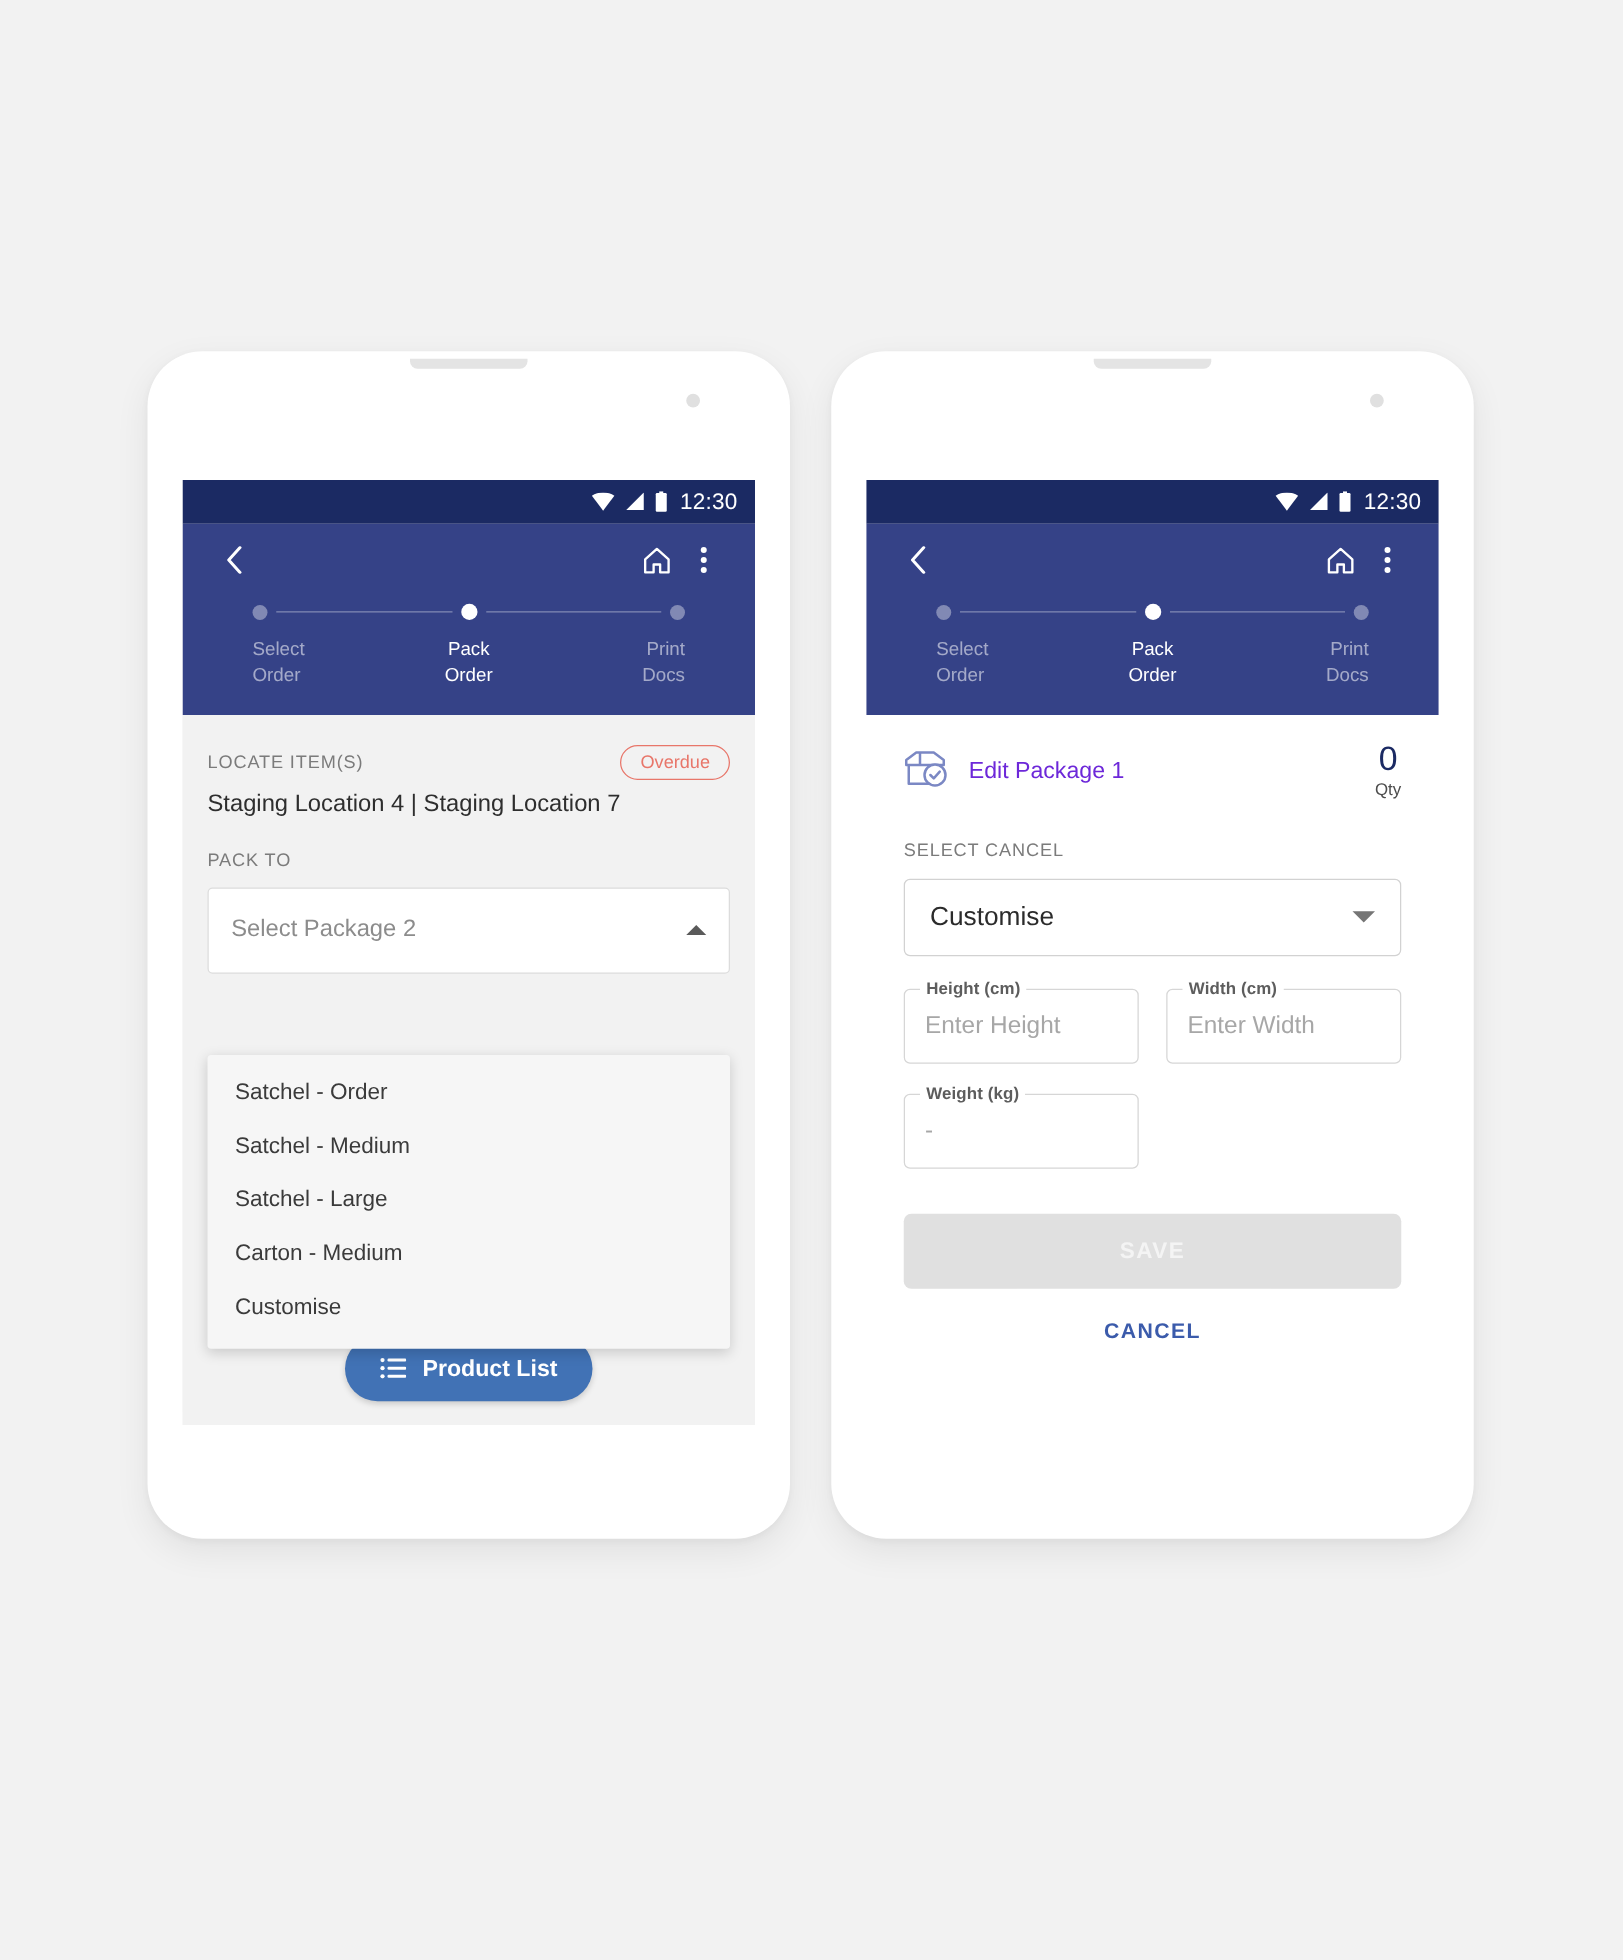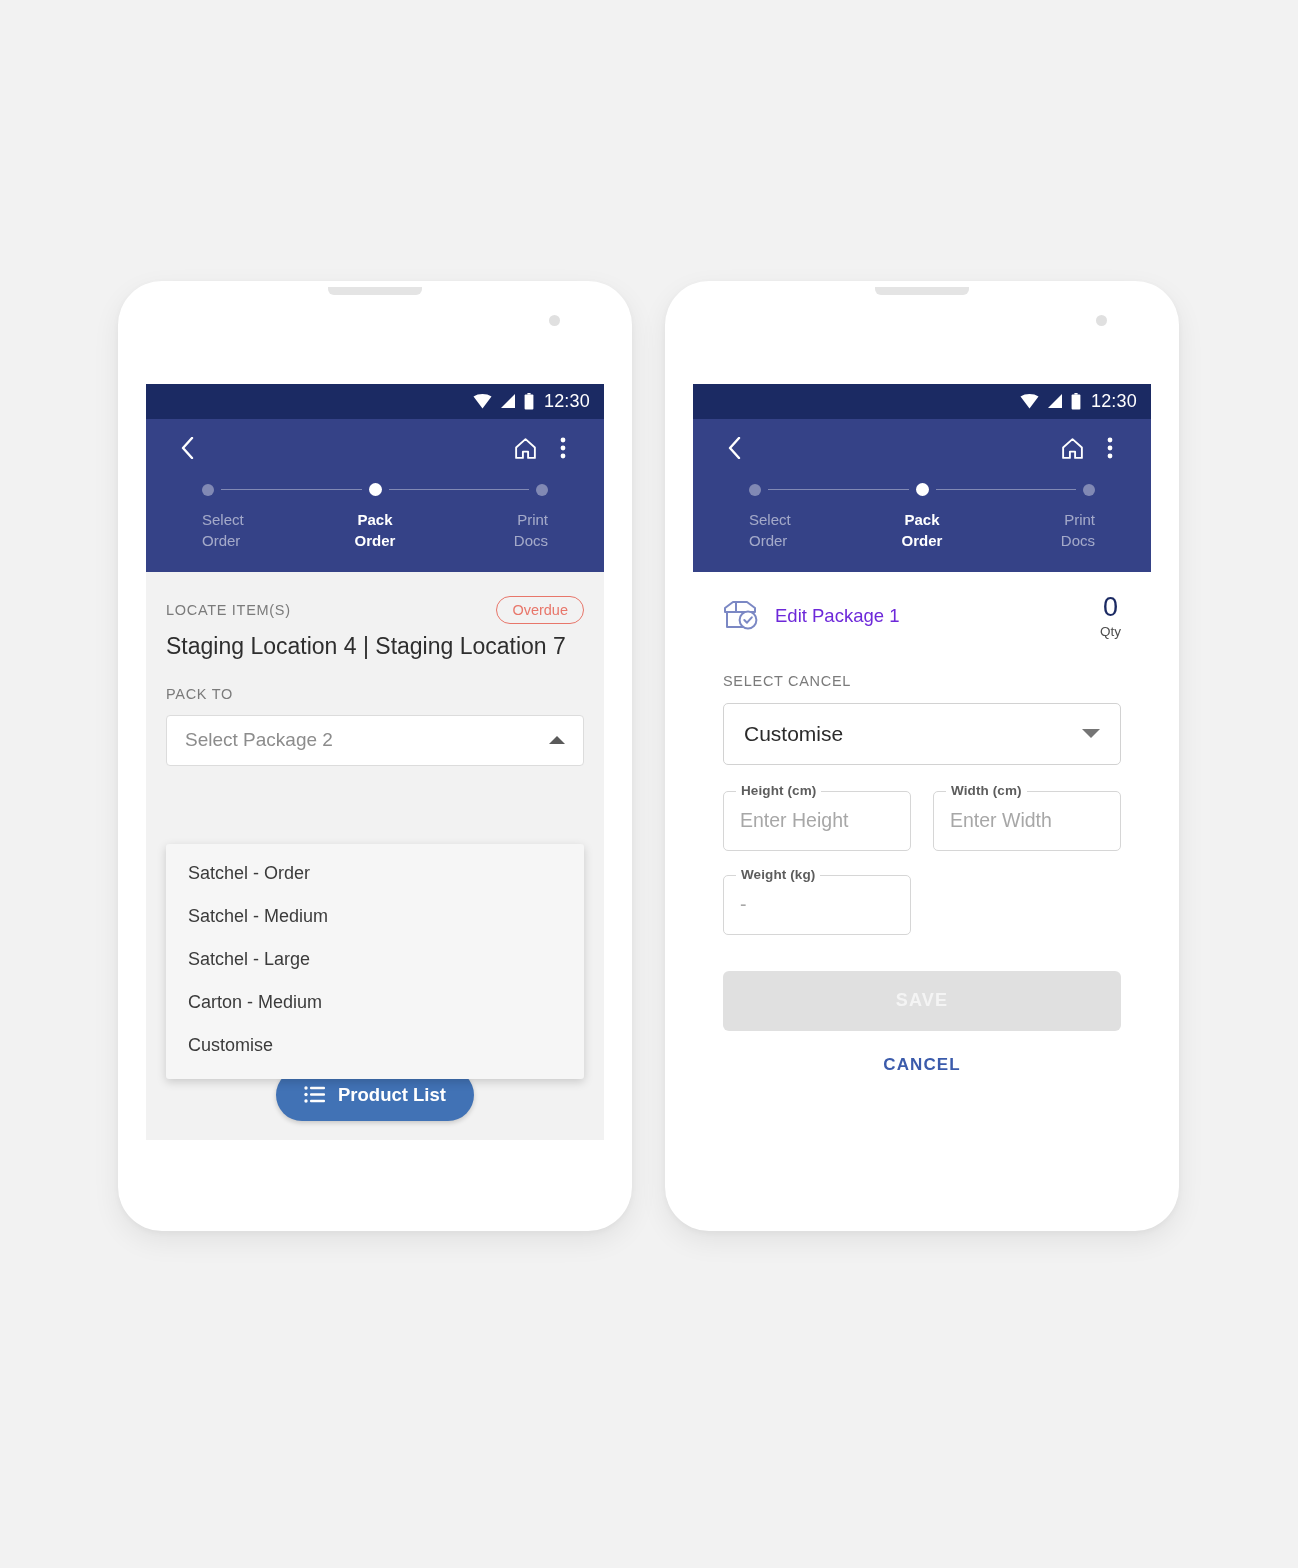--- a/index.html
+++ b/index.html
@@ -126,21 +126,21 @@
     justify-content: space-between;
     margin-top: 13px;
   }
   .step-label {
     color: rgba(255,255,255,0.55);
     font-size: 15px;
     line-height: 1.42;
     width: 72px;
   }
   .step-label.first { text-align: left; }
-  .step-label.mid   { text-align: center; color: #ffffff; font-weight: bold; }
+  .step-label.mid   { text-align: center; color: #ffffff; font-weight: normal; }
   .step-label.last  { text-align: right; color: rgba(255,255,255,0.55); }
 
   
   .body-one {
     background: #f2f2f2;
     padding: 0 20px;
     position: relative;
     height: 558px;
   }
   .locate-row {
@@ -157,30 +157,30 @@
   }
   .badge-overdue {
     border: 1.6px solid #e8766a;
     color: #e8766a;
     font-size: 14.5px;
     padding: 5px 15px;
     border-radius: 20px;
     white-space: nowrap;
   }
   .locate-value {
-    font-size: 23px;
+    font-size: 19px;
     color: #2e2e2e;
     font-weight: 500;
     margin-top: 9px;
   }
   .pack-to-cap { margin-top: 26px; }
 
   .select-box {
     margin-top: 13px;
-    height: 51px;
+    height: 69px;
     background: #ffffff;
     border: 1px solid #dcdcdc;
     border-radius: 4px;
     display: flex;
     align-items: center;
     padding: 0 18px;
     cursor: pointer;
   }
   .select-value {
     flex: 1;

